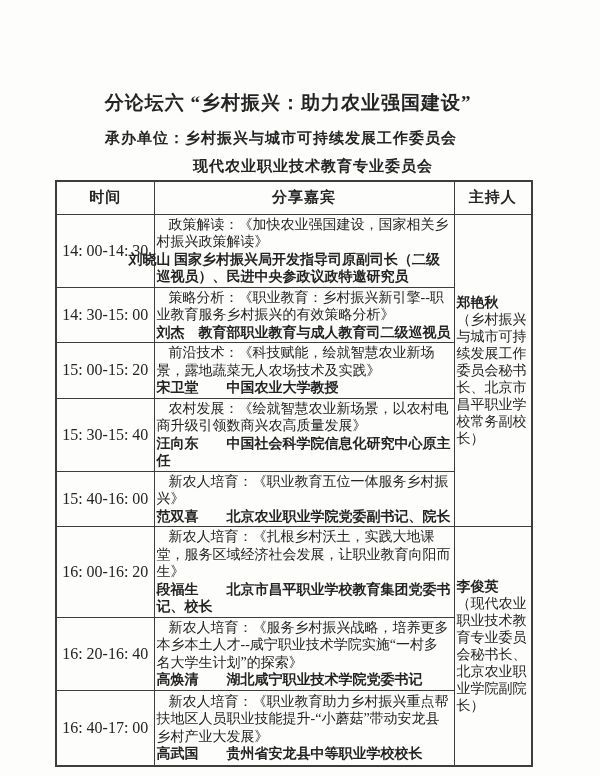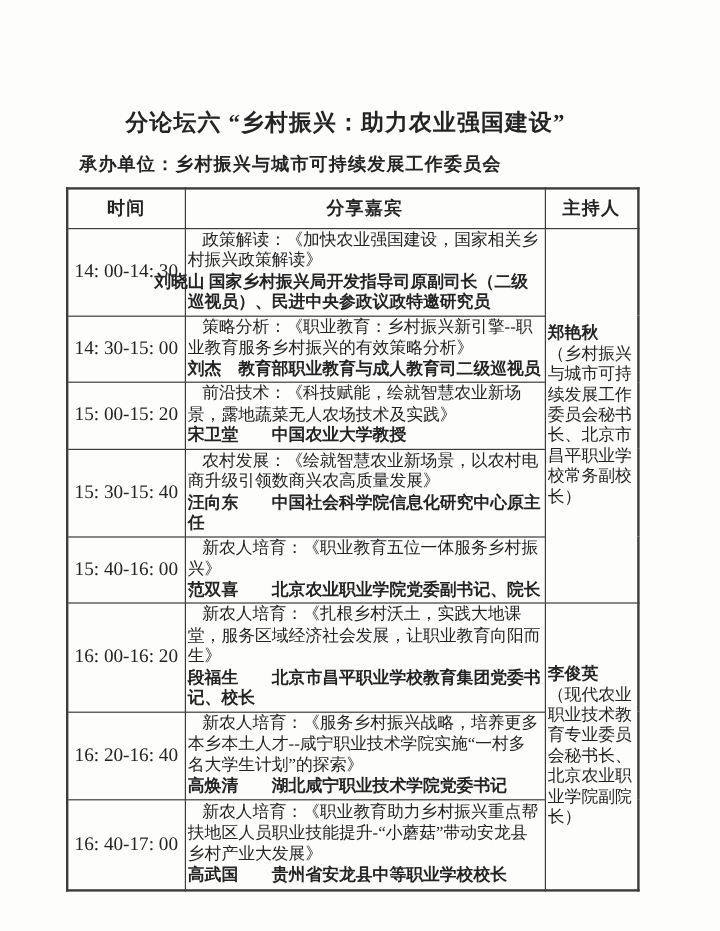--- a/index.html
+++ b/index.html
@@ -17,21 +17,21 @@
   .doc-title{
     width:576px;
     text-align:center;
     font-size:19px;
     font-weight:bold;
     line-height:22px;
     letter-spacing:1px;
     margin:0 0 14px 0;
   }
   .org-line1{
-    margin-left:66px;
+    margin-left:105px;
     font-size:15px;
     font-weight:bold;
     line-height:20px;
     letter-spacing:1px;
     margin-bottom:8px;
   }
   .org-line2{
     margin-left:193px;
     font-size:15px;
     font-weight:bold;
@@ -97,20 +97,21 @@
   }
 </style>
 </head>
 <body>
 
 <div class="page">
 
   <div class="doc-title">分论坛六  “乡村振兴：助力农业强国建设”</div>
 
   <div class="org-line1">承办单位：乡村振兴与城市可持续发展工作委员会</div>
+  <div class="org-line2">现代农业职业技术教育专业委员会</div>
 
   <table class="schedule">
     <colgroup>
       <col style="width:98px">
       <col style="width:300px">
       <col style="width:78px">
     </colgroup>
     <tbody>
         <tr>
       <th class="hdr">时间</th>

